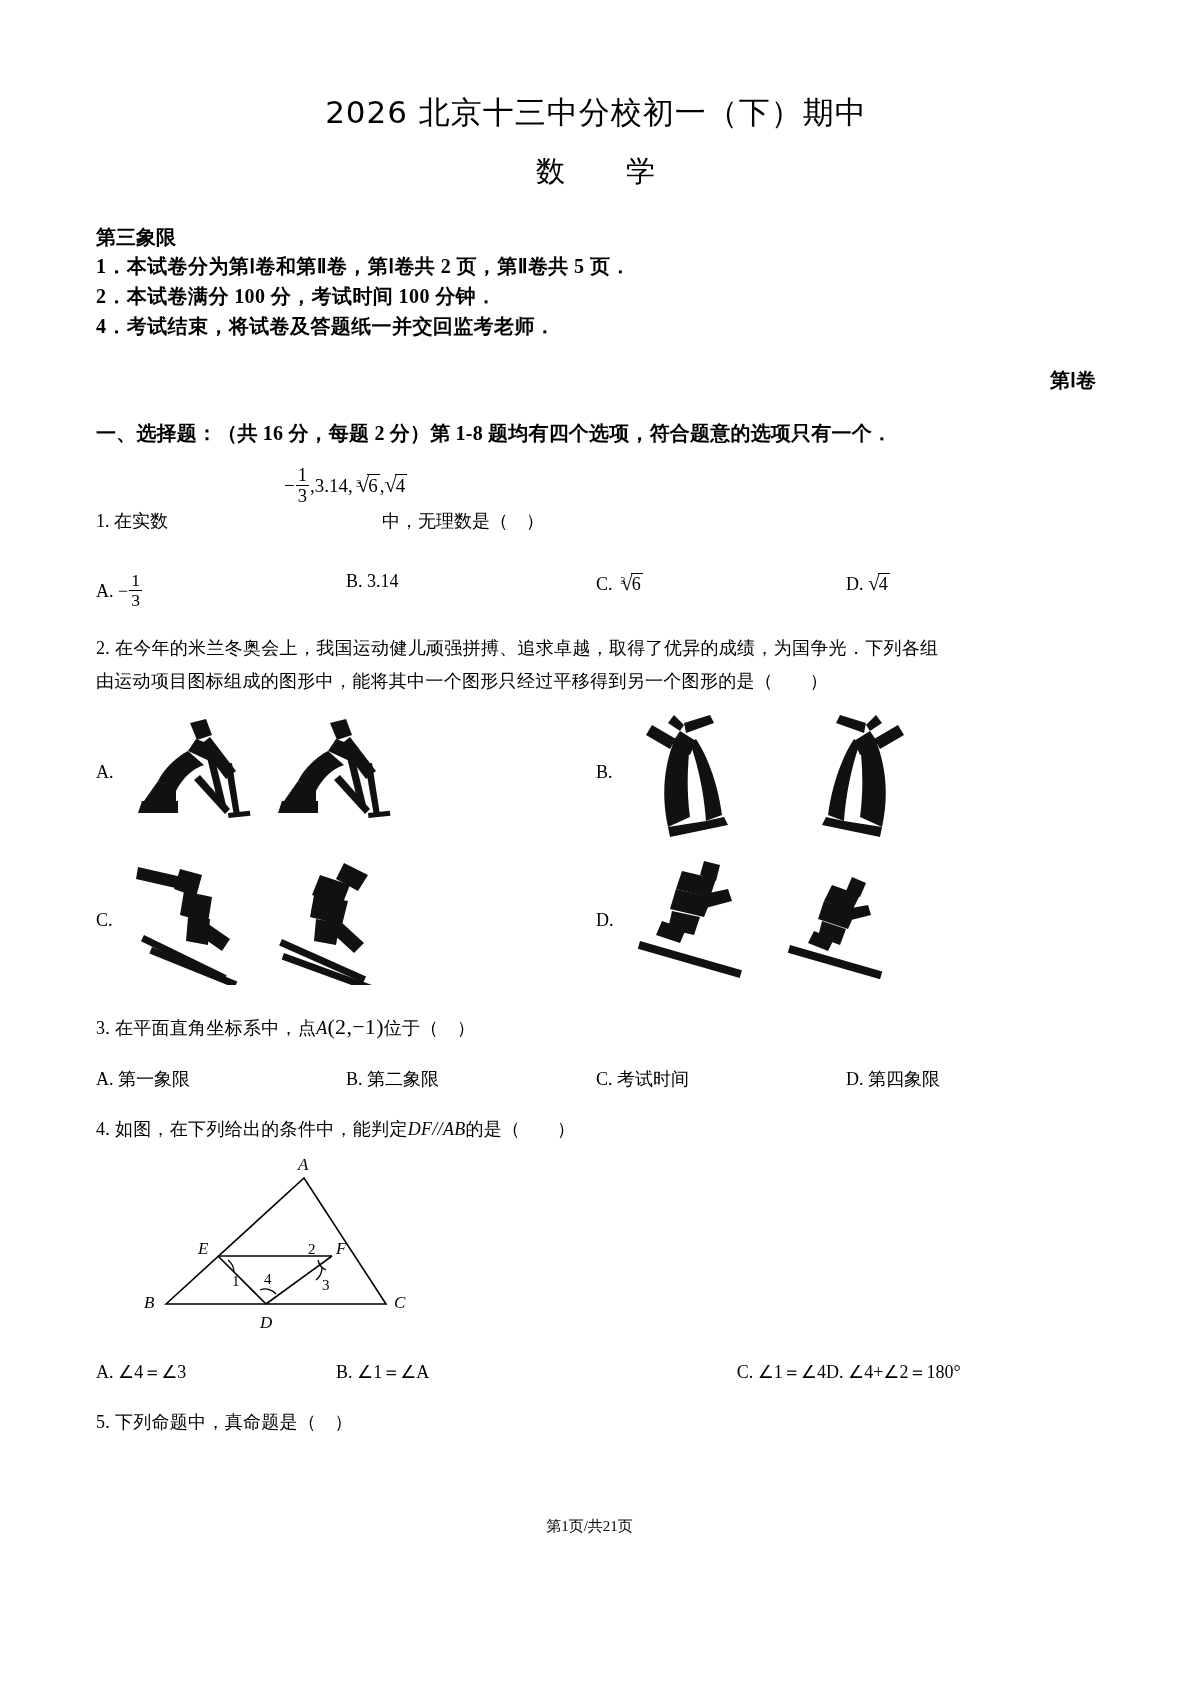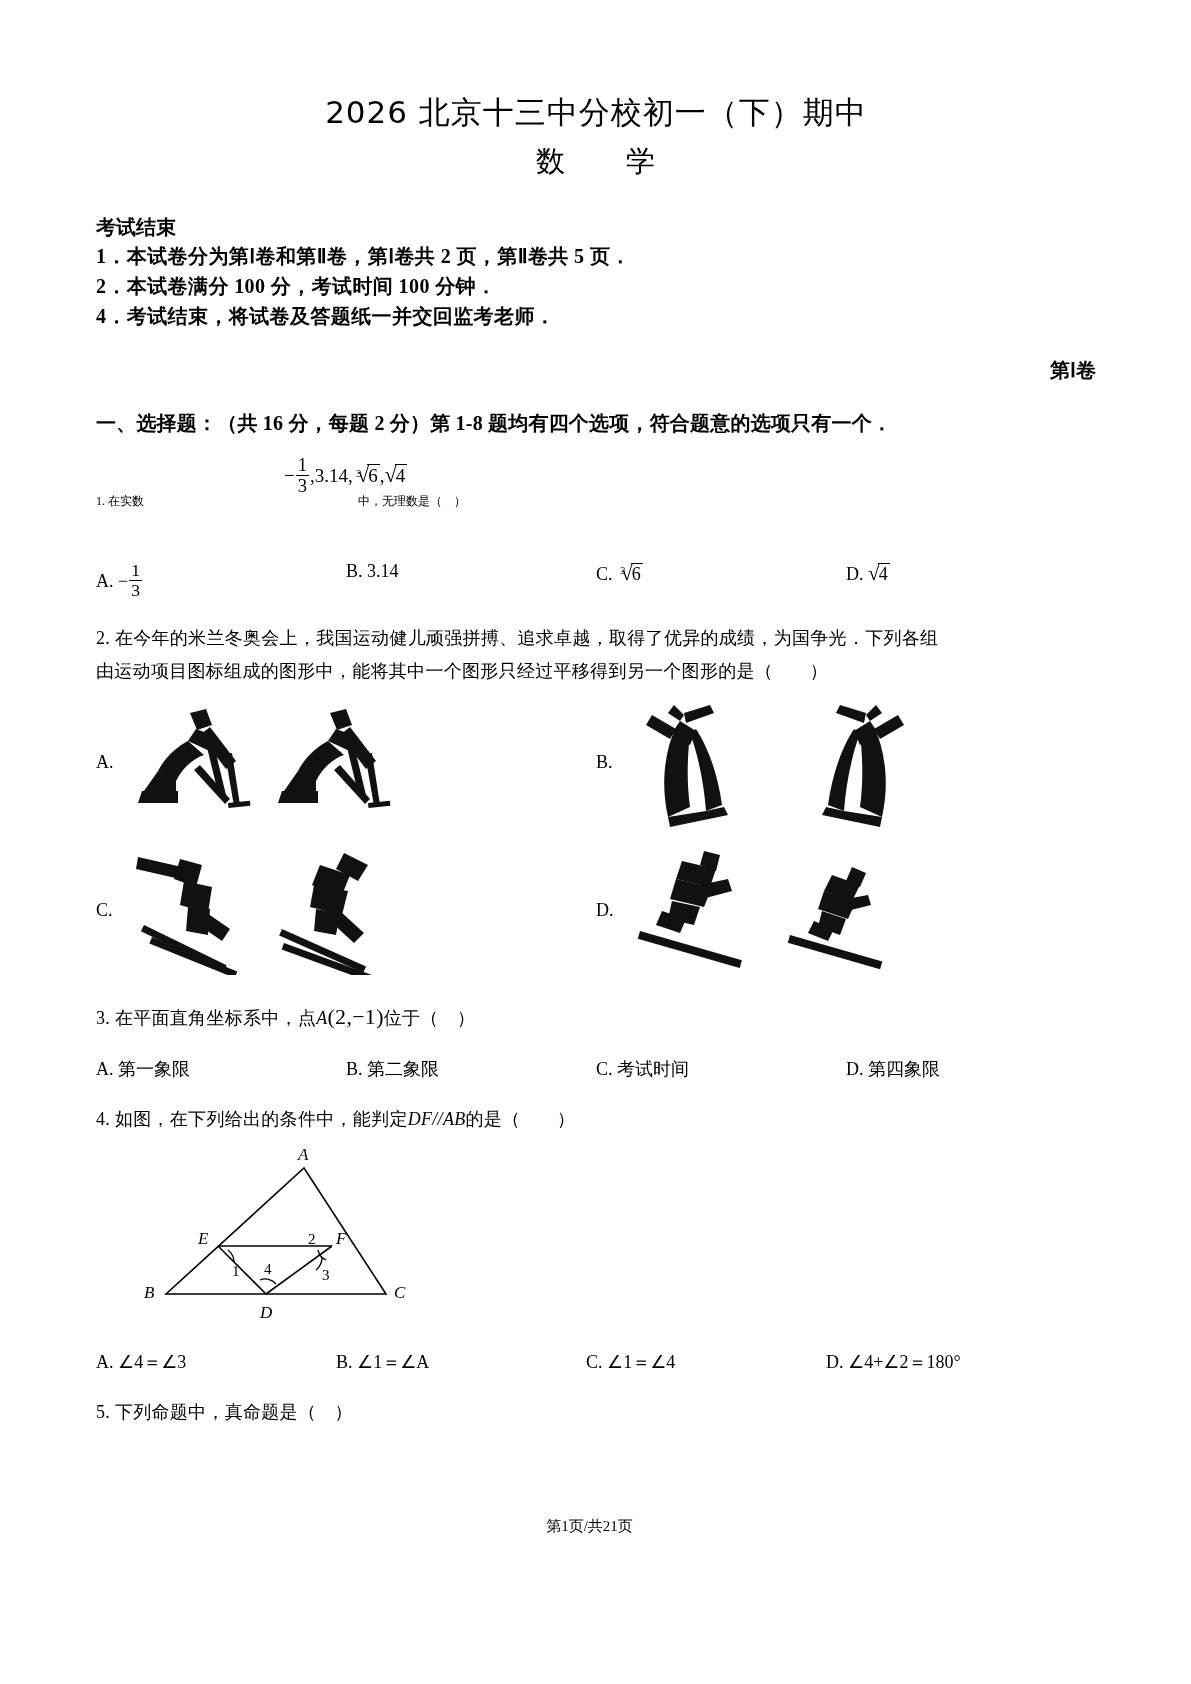--- a/index.html
+++ b/index.html
@@ -22,21 +22,21 @@
     letter-spacing:1px;
     margin-top:92px;
     line-height:1.35;
     white-space:nowrap;
   }
   .doc-subtitle {
     text-align:center;
     font-size:29px;
     font-family:Liberation Sans, sans-serif;
     letter-spacing:1px;
-    margin-top:8px;
+    margin-top:18px;
   }
 
   
   .notice-head {
     font-size:20px;
     margin-top:32px;
     font-weight:bold;
     font-family:"Liberation Serif", serif;
   }
   .notice-item {
@@ -68,21 +68,21 @@
   }
   .q-line2 { font-size:18px; line-height:1.85; letter-spacing:0.3px; }
   .opts {
     display:flex;
     font-size:18px;
     margin-top:20px;
   }
   .opts > div { flex:0 0 25%; }
   .opts.wide > div:nth-child(1){ flex:0 0 24%; }
   .opts.wide > div:nth-child(2){ flex:0 0 25%; }
-  .opts.wide > div:nth-child(3){ flex:0 0 24%; }
+  .opts.wide > div:nth-child(3){ flex:0 0 24%;text-align:right; }
 
   
   .mi { font-style:italic; font-family:"Liberation Serif", serif; }
   .frac {
     display:inline-block;
     vertical-align:-0.52em;
     text-align:center;
     line-height:1.08;
     font-size:0.98em;
     margin:0 1px;
@@ -107,22 +107,22 @@
   }
   .bigparen { font-size:1.22em;margin-top:18px; }
 
   
   .q1-wrap { position:relative; height:86px; margin-top:18px; }
   .q1-expr {
     position:absolute; left:188px; top:0px;
     font-size:19px; white-space:nowrap;
   }
   .q1-text {
-    position:absolute; left:0px; top:38px;
-    font-size:12px; white-space:nowrap;
+    position:absolute; left:0px; top:44px;
+    font-size:18px; white-space:nowrap;
   }
   .q1-text .gap { display:inline-block; width:214px; }
 
   
   .pic-row { display:flex; margin-top:10px; }
   .pic-cell { flex:0 0 50%; display:flex; align-items:center; }
   .pic-label { font-size:18px; width:34px; flex:0 0 34px; }
   .pic-box { width:290px; height:128px; position:relative; }
   .pic-box svg { display:block; }
 
@@ -143,21 +143,21 @@
 </head>
 <body>
 
 <div class="page">
 
   <div class="content">
 
     <div class="doc-title">2026 北京十三中分校初一（下）期中</div>
     <div class="doc-subtitle">数　　学</div>
 
-    <div class="notice-head">考试结束</div>
+    <div class="notice-head">第三象限</div>
     <div class="notice-item">1．本试卷分为第Ⅰ卷和第Ⅱ卷，第Ⅰ卷共 2 页，第Ⅱ卷共 5 页．</div>
     <div class="notice-item">2．本试卷满分 100 分，考试时间 100 分钟．</div>
     <div class="notice-item">4．考试结束，将试卷及答题纸一并交回监考老师．</div>
 
     <div class="juan-head">第Ⅰ卷</div>
     <div class="section-head">一、选择题：（共 16 分，每题 2 分）第 1-8 题均有四个选项，符合题意的选项只有一个．</div>
 
     <div class="q1-wrap">
       <div class="q1-expr">
         <span>−</span><span class="frac"><span class="num">1</span><span class="den">3</span></span><span>,</span><span>3.14</span><span>,</span><span class="rad"><span class="idx">3</span><span class="sym">√</span><span class="rand">6</span></span><span>,</span><span class="rad"><span class="sym">√</span><span class="rand">4</span></span>

